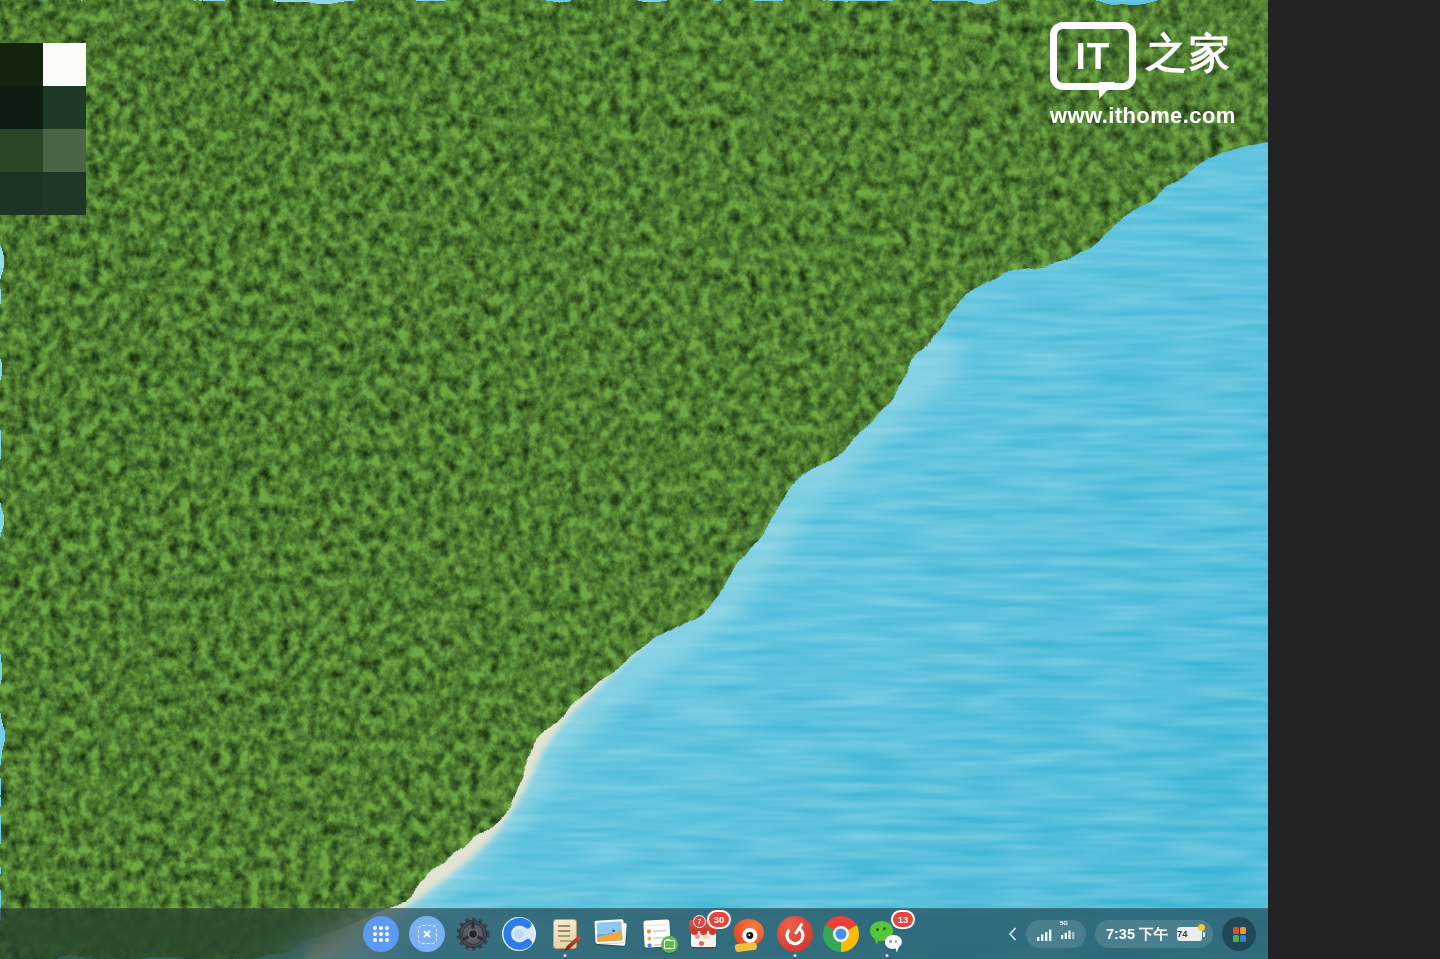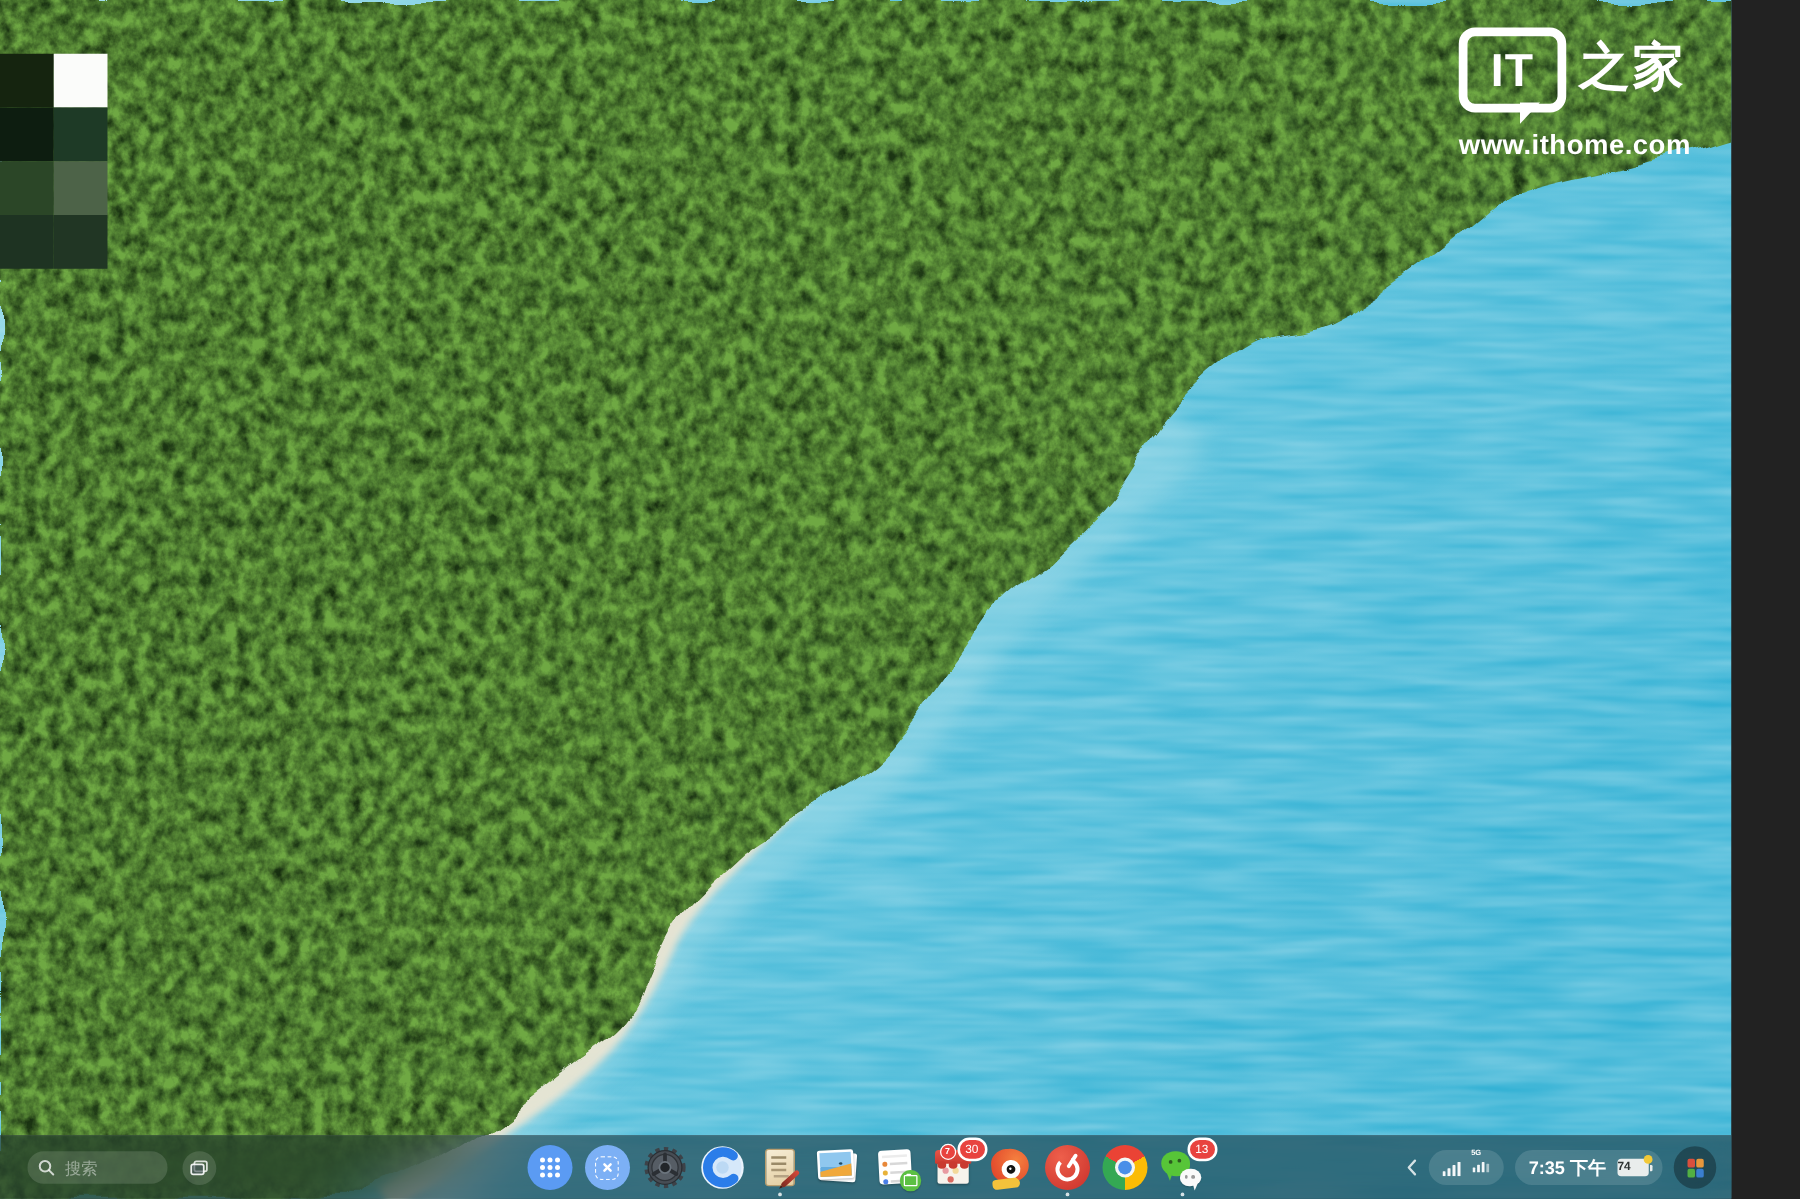--- a/index.html
+++ b/index.html
@@ -1,16 +1,16 @@
 <!DOCTYPE html>
 <html><head>
 <meta charset="utf-8">
 <style>
   html,body{margin:0;padding:0;background:#222;}
-  .screen{position:relative;width:1385px;height:959px;overflow:hidden;
+  .screen{position:relative;width:1268px;height:959px;overflow:hidden;
           font-family:"Liberation Sans","DejaVu Sans",sans-serif;}
   .wallpaper{position:absolute;inset:0;}
 
   
   .color-squares{position:absolute;left:0;top:43px;display:grid;
     grid-template-columns:43px 43px;grid-auto-rows:43px;}
 
   
   .ithome{position:absolute;top:22px;right:22px;width:196px;color:#fff;}
   .ithome-row{display:flex;align-items:flex-start;}
@@ -38,21 +38,21 @@
     display:flex;align-items:center;justify-content:center;}
 
   
   .dock{position:absolute;left:50%;top:7px;transform:translateX(-50%);
     display:flex;gap:10px;}
   .dicon{position:relative;width:36px;height:36px;flex:0 0 auto;}
   .run-dot{position:absolute;left:50%;bottom:-5px;transform:translateX(-50%);
     width:3px;height:3px;border-radius:50%;background:rgba(255,255,255,.8);}
   .badge{position:absolute;top:-6px;right:-10px;min-width:12px;height:15px;padding:0 4px;
     background:#e8433f;border:2px solid #fff;border-radius:10px;color:#fff;
-    font-size:9.5px;font-weight:400;line-height:15px;text-align:center;z-index:3;}
+    font-size:9.5px;font-weight:700;line-height:15px;text-align:center;z-index:3;}
   .circle36{width:36px;height:36px;border-radius:50%;}
 
   
   .ic-launcher{background:#5b9bf3;display:flex;align-items:center;justify-content:center;}
   .dots9{position:relative;width:16px;height:16px;}
   .dots9 i{position:absolute;left:0;top:0;width:4px;height:4px;border-radius:50%;background:#fff;
     box-shadow:6px 0 0 #fff,12px 0 0 #fff,0 6px 0 #fff,6px 6px 0 #fff,12px 6px 0 #fff,
                0 12px 0 #fff,6px 12px 0 #fff,12px 12px 0 #fff;}
   
   .ic-shot{background:#7cb0f5;display:flex;align-items:center;justify-content:center;}
@@ -256,35 +256,20 @@
         <span class="bubble-it">IT</span>
         <span class="bubble-tail"></span>
       </div>
       <span class="ithome-cn">之家</span>
     </div>
     <div class="ithome-url">www.ithome.com</div>
   </div>
 
   <div class="taskbar">
 
-    <div class="bar-left">
-      <div class="search-pill">
-        <svg width="14" height="14" viewBox="0 0 14 14">
-          <circle cx="6" cy="6" r="4.2" fill="none" stroke="rgba(255,255,255,.75)" stroke-width="1.6"></circle>
-          <line x1="9.3" y1="9.3" x2="12.6" y2="12.6" stroke="rgba(255,255,255,.75)" stroke-width="1.6" stroke-linecap="round"></line>
-        </svg>
-        <input class="search-input" type="text" placeholder="搜索" style="">
-      </div>
-      <div class="round-btn">
-        <svg width="15" height="13" viewBox="0 0 15 13">
-          <rect x="3.5" y="1" width="10" height="8" rx="1.5" fill="none" stroke="rgba(255,255,255,.8)" stroke-width="1.4"></rect>
-          <rect x="1" y="3.5" width="10" height="8" rx="1.5" fill="rgba(70,85,90,.6)" stroke="rgba(255,255,255,.9)" stroke-width="1.4"></rect>
-        </svg>
-      </div>
-    </div>
 
     <div class="dock">
 
       <div class="dicon">
         <div class="circle36 ic-launcher">
             <div class="dots9">
               <i></i>
             </div>
           </div>
       </div>

